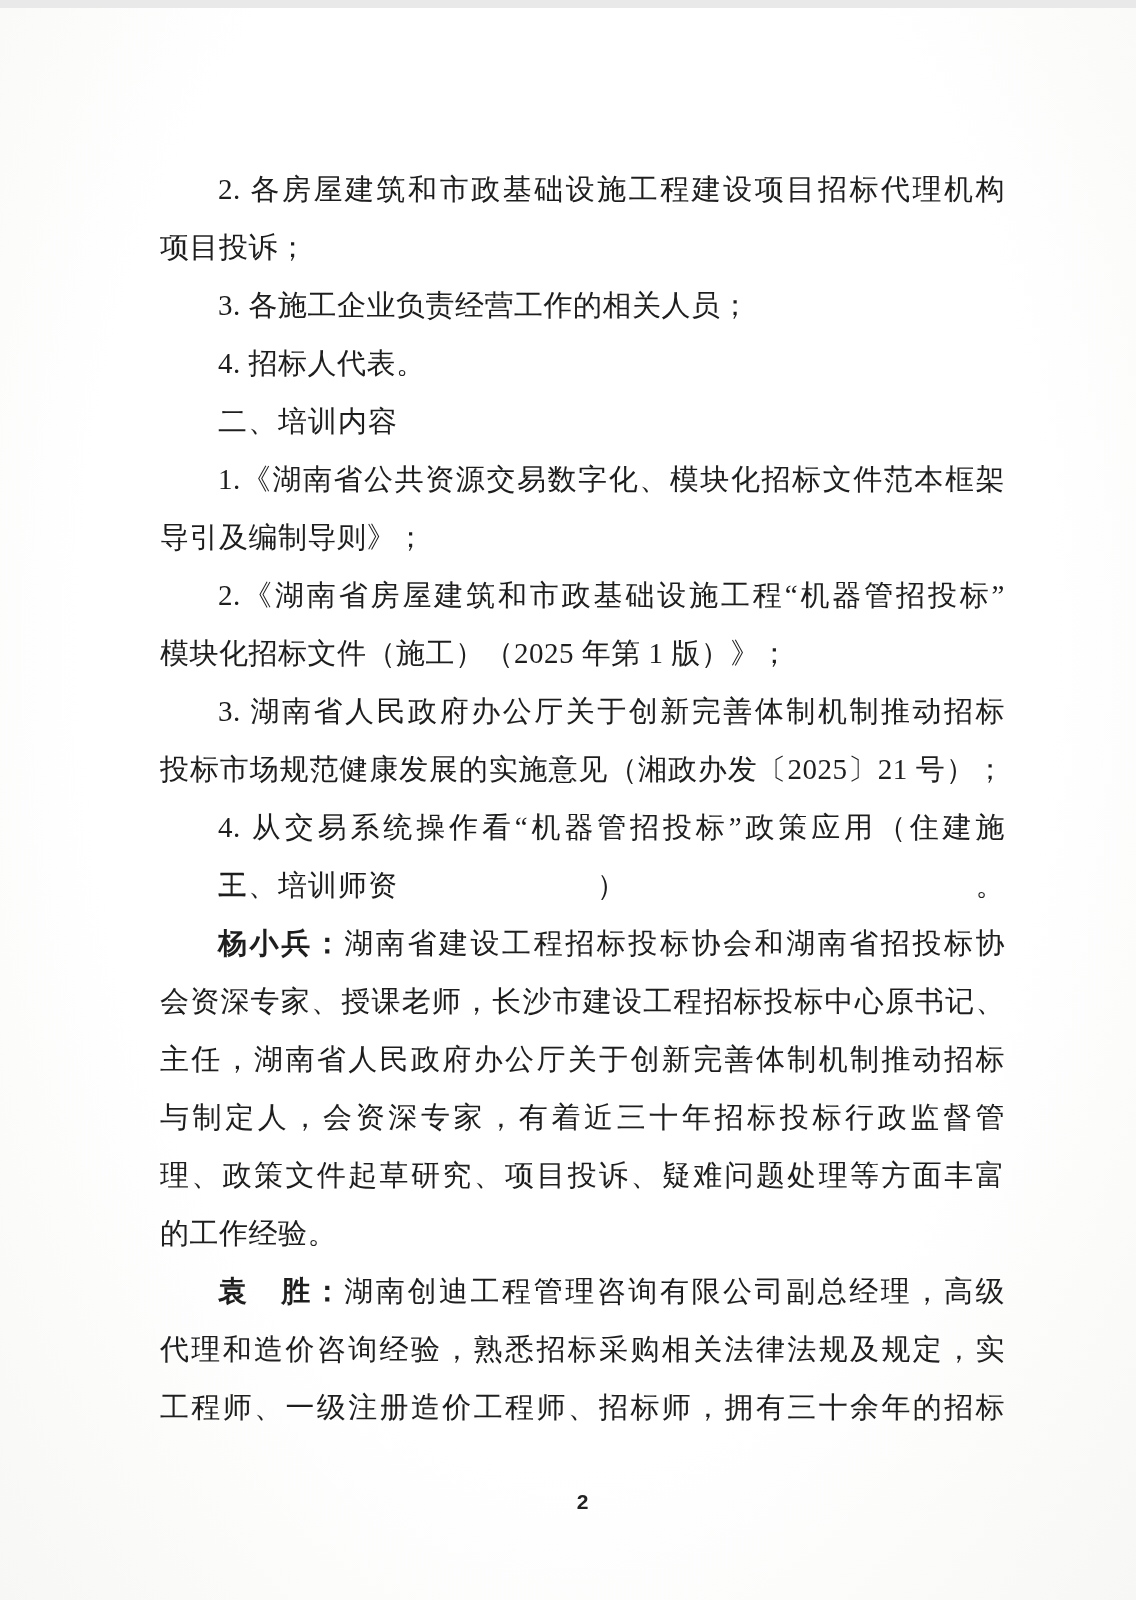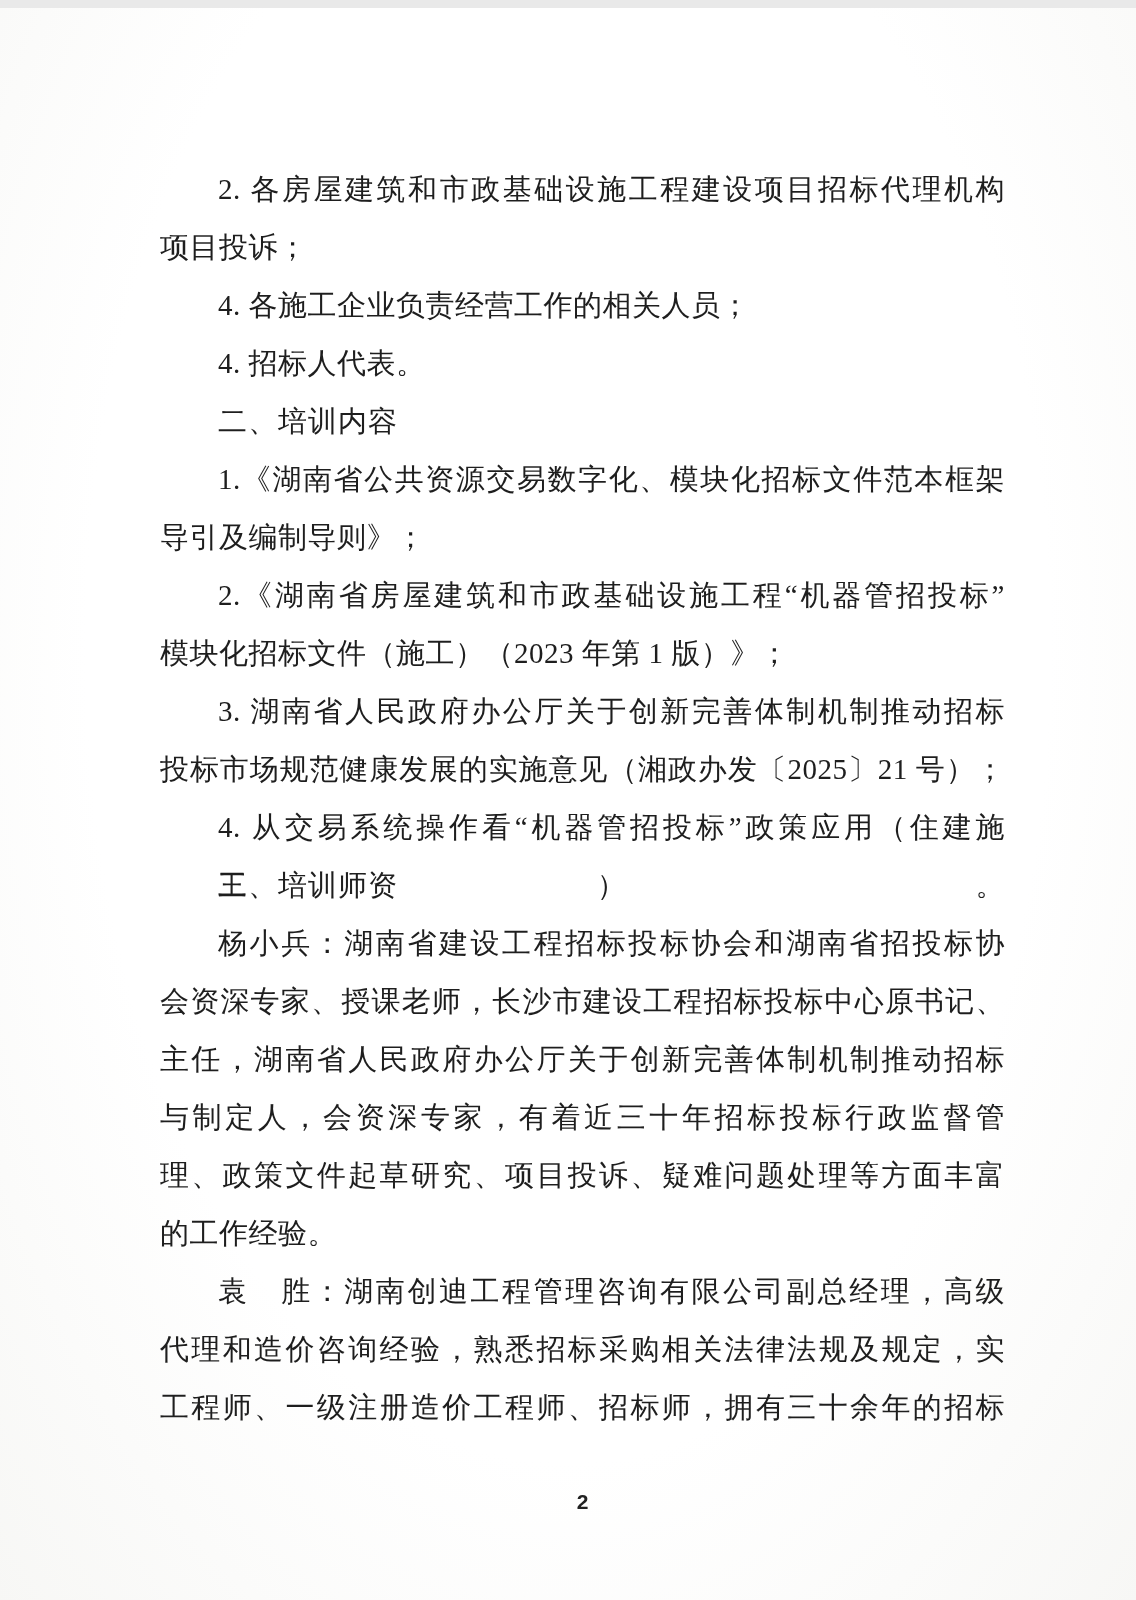--- a/index.html
+++ b/index.html
@@ -38,48 +38,48 @@
   .line.justify {
     text-align: justify;
     text-align-last: justify;
   }
   .line.heading {
     font-weight: 400;
     letter-spacing: 1px;
   }
   .line b,
   .line .bold-prefix {
-    font-weight: 400;
+    font-weight: 700;
   }
   .pagefooter {
     position: absolute;
     left: 160px;
     top: 1482px;
     width: 845px;
     text-align: center;
     font-family: "Liberation Sans", "DejaVu Sans", sans-serif;
     font-weight: 700;
     font-size: 21px;
     color: #222222;
   }
 </style>
 </head>
 <body>
 
 <div class="page">
   <main class="textblock" id="doc-lines">
       <div class="line indent justify"><span>2. 各房屋建筑和市政基础设施工程建设项目招标代理机构</span></div>
       <div class="line"><span>项目投诉；</span></div>
-      <div class="line indent"><span>4. 各施工企业负责经营工作的相关人员；</span></div>
+      <div class="line indent"><span>3. 各施工企业负责经营工作的相关人员；</span></div>
       <div class="line indent"><span>4. 招标人代表。</span></div>
       <div class="line indent heading"><span>二、培训内容</span></div>
       <div class="line indent justify"><span>1.《湖南省公共资源交易数字化、模块化招标文件范本框架</span></div>
       <div class="line"><span>导引及编制导则》；</span></div>
       <div class="line indent justify"><span>2.《湖南省房屋建筑和市政基础设施工程“机器管招投标”</span></div>
-      <div class="line"><span>模块化招标文件（施工）（2023 年第 1 版）》；</span></div>
+      <div class="line"><span>模块化招标文件（施工）（2025 年第 1 版）》；</span></div>
       <div class="line indent justify"><span>3. 湖南省人民政府办公厅关于创新完善体制机制推动招标</span></div>
       <div class="line justify"><span>投标市场规范健康发展的实施意见（湘政办发〔2025〕21 号）；</span></div>
       <div class="line indent justify"><span>4. 从交易系统操作看“机器管招投标”政策应用（住建施工）。</span></div>
       <div class="line indent heading"><span>三、培训师资</span></div>
       <div class="line indent justify"><b class="bold-prefix">杨小兵：</b><span>湖南省建设工程招标投标协会和湖南省招投标协</span></div>
       <div class="line justify"><span>会资深专家、授课老师，长沙市建设工程招标投标中心原书记、</span></div>
       <div class="line justify"><span>主任，湖南省人民政府办公厅关于创新完善体制机制推动招标</span></div>
       <div class="line justify"><span>与制定人，会资深专家，有着近三十年招标投标行政监督管</span></div>
       <div class="line justify"><span>理、政策文件起草研究、项目投诉、疑难问题处理等方面丰富</span></div>
       <div class="line"><span>的工作经验。</span></div>

